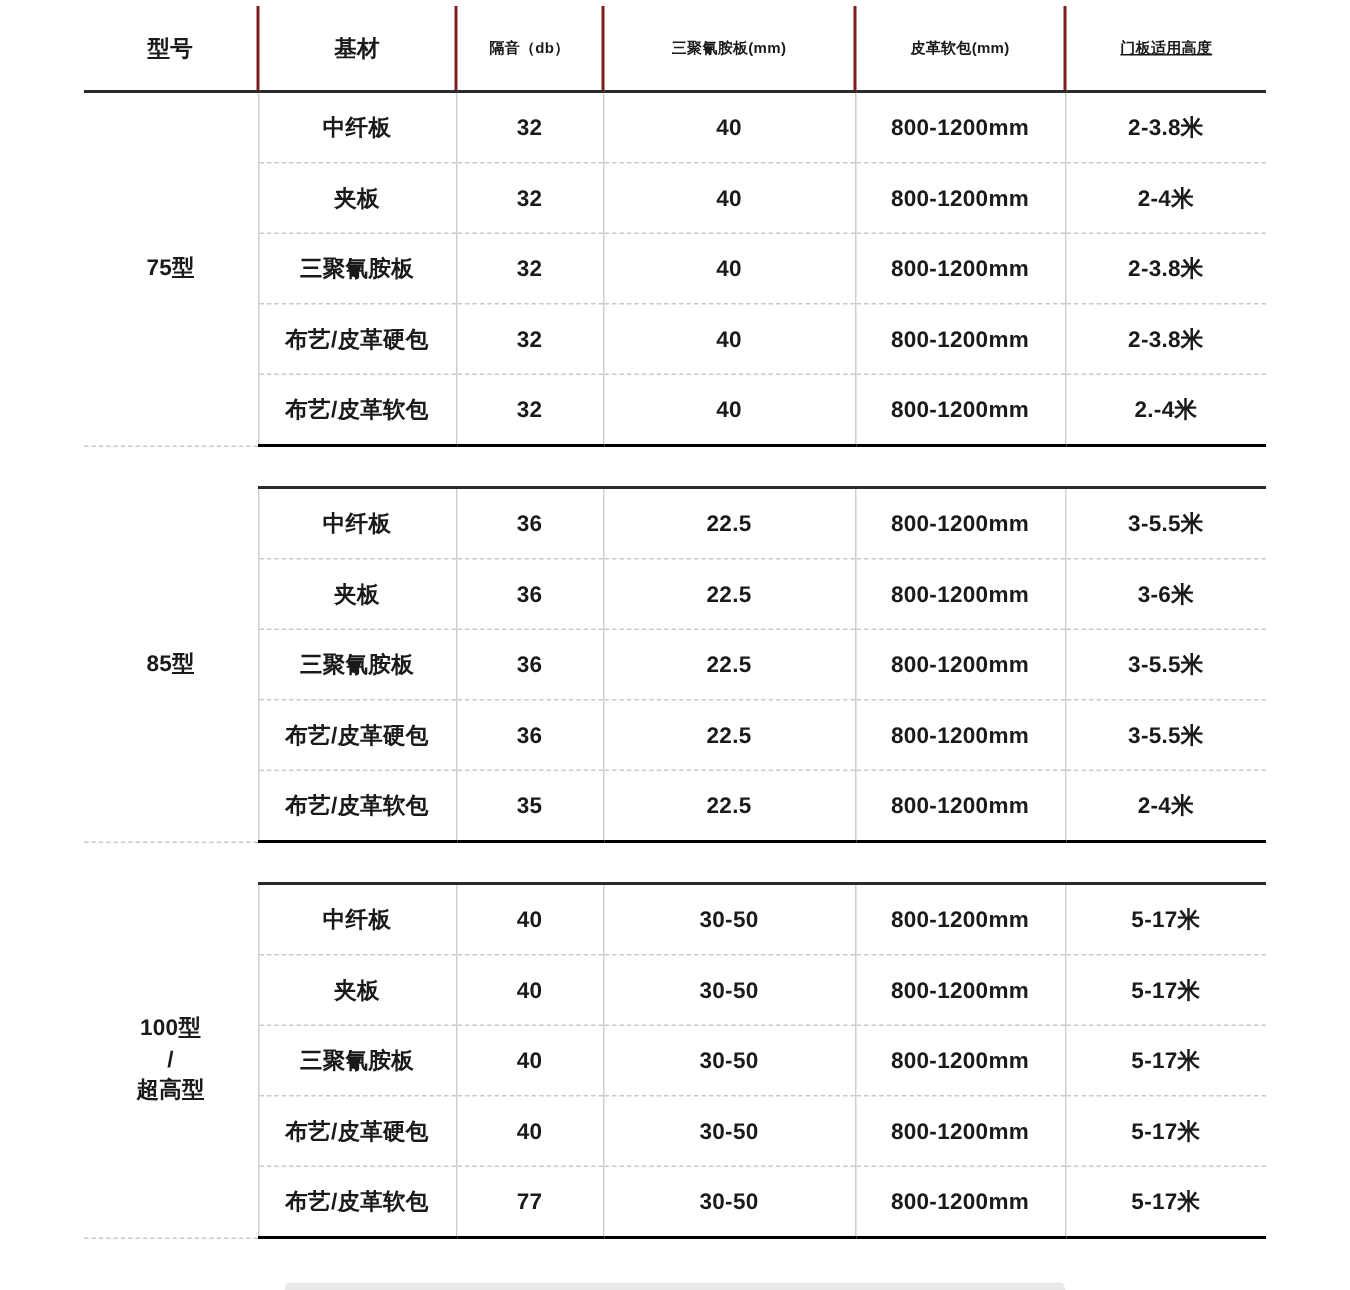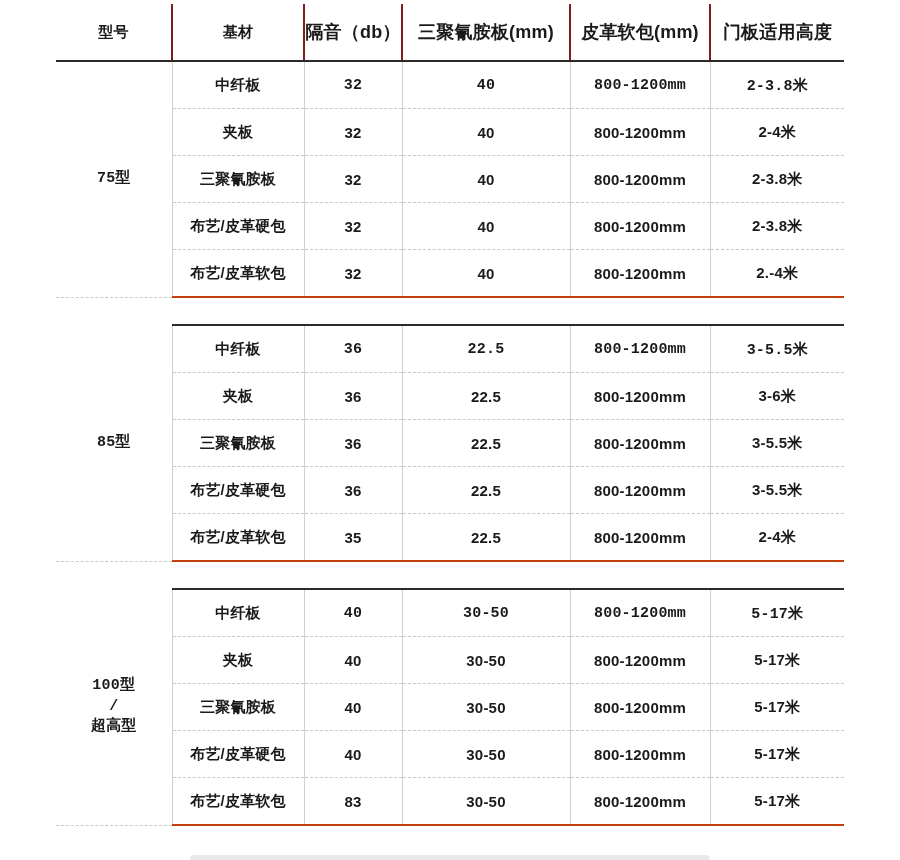--- a/index.html
+++ b/index.html
@@ -41,51 +41,50 @@
     font-size: 15px;
     letter-spacing: 0.2px;
     padding: 0;
   }
   thead th {
     height: 56px;
     font-size: 16px;
     border-bottom: 2px solid #2b2b2b;
     border-right: 2px solid #7f1d1d;
   }
-  thead th:last-child { border-right: none; }
-  thead th.hdr-small { font-size: 18px; }
+  thead th:last-child { border-right: none; text-decoration: underline; }
+  thead th.hdr-small { font-size: 10px; }
 
   tbody td {
     height: 46px;
     border-bottom: 1px dashed #c9c9c9;
     border-right: 1px solid #cfcfcf;
   }
   tbody td:last-child { border-right: none; }
 
   td.model {
     border-right: 1px solid #cfcfcf;
     border-bottom: 1px dashed #c9c9c9;
     font-size: 16px;
     line-height: 1.35;
     white-space: pre-line;
   }
   tr.group-end td {
-    border-bottom: 2px solid #c2410c;
+    border-bottom: 2px solid #000000;
   }
   tr.group-gap td {
     height: 26px;
     border-bottom: 2px solid #2b2b2b;
     border-right: none;
   }
   tr.group-gap td.spacer-left {
     border-bottom: none;
   }
   tbody tr.group-start td {
     border-top: none;
-    font-family: Liberation Mono, monospace;
   }
   td.mat { font-size: 15px; }
   td.val { font-size: 15px; }
   td.width { font-size: 14px; }
   td.height { font-size: 15px; }
 
   .bottom-bar {
     position: absolute;
     left: 0;
     bottom: 0;
@@ -237,21 +236,21 @@
       </tr>
       <tr>
         <td class="mat">布艺/皮革硬包</td>
         <td class="val">40</td>
         <td class="val">30-50</td>
         <td class="width">800-1200mm</td>
         <td class="height">5-17米</td>
       </tr>
       <tr class="group-end">
         <td class="mat">布艺/皮革软包</td>
-        <td class="val">83</td>
+        <td class="val">77</td>
         <td class="val">30-50</td>
         <td class="width">800-1200mm</td>
         <td class="height">5-17米</td>
       </tr>
 
     </tbody>
   </table>
 
   <div class="bottom-bar">
     <div class="strip"></div>

